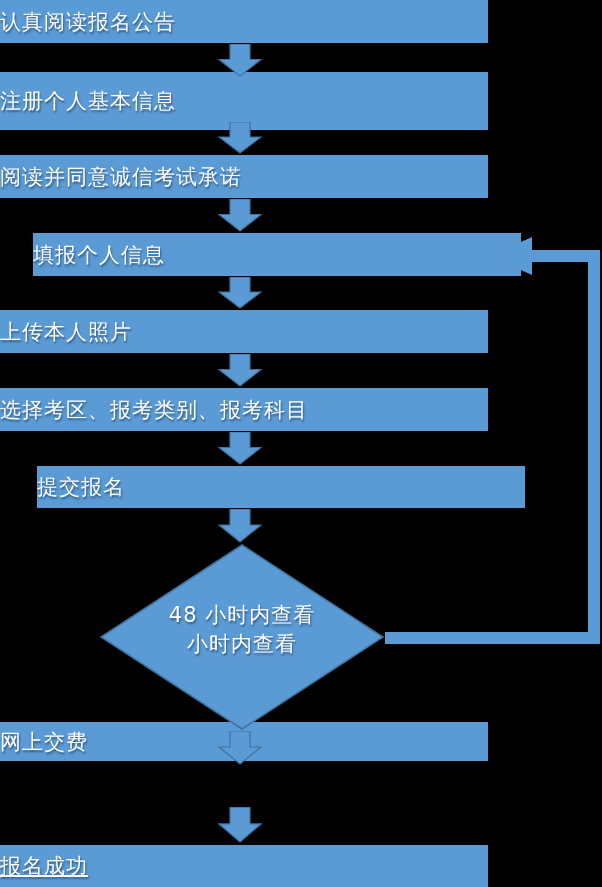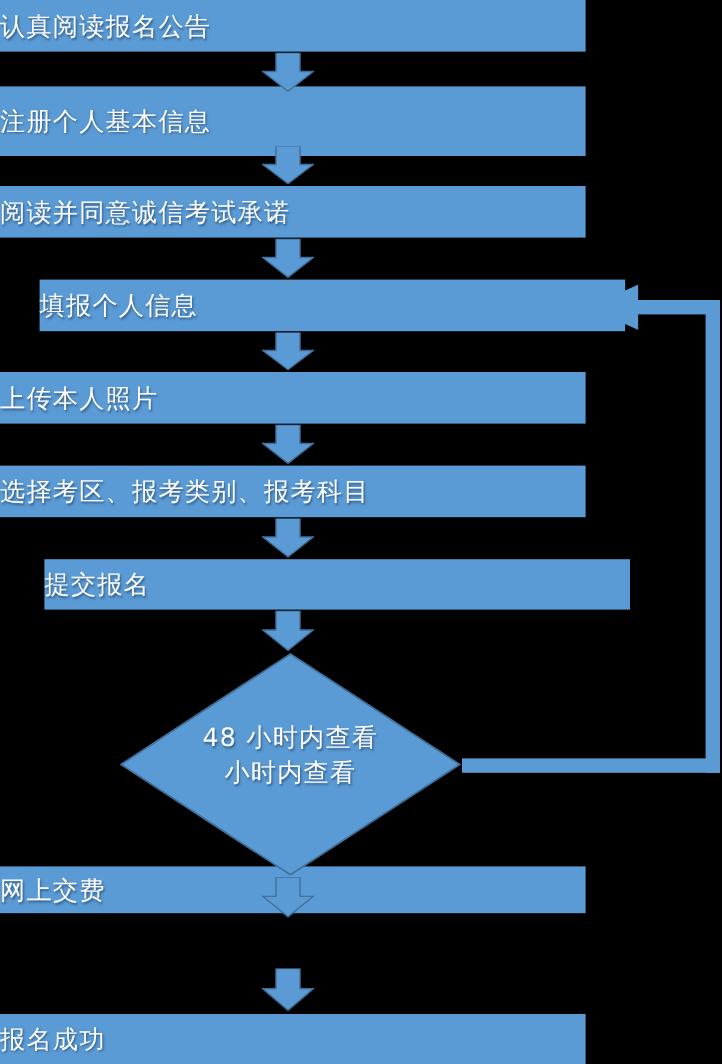--- a/index.html
+++ b/index.html
@@ -65,21 +65,21 @@
   </div>
   <div class="box" style="top:310px; height:43px;">
     <span>上传本人照片</span>
   </div>
   <div class="box" style="top:466px; height:42px;margin-left:37px;">
     <span>提交报名</span>
   </div>
   <div class="box" style="top:722px; height:39px;">
     <span>网上交费</span>
   </div>
-  <div class="box" style="top:845px; height:42px;">
+  <div class="box" style="top:845px; height:42px;text-decoration:underline;">
     <span>报名成功</span>
   </div>
 
   <div class="arrow-down" style="top:44px; height:33px;">
     <svg viewBox="0 0 44 34" preserveAspectRatio="none">
         <polygon points="12,0 32,0 32,16 43,16 22,33 1,16 12,16" fill="#5B9BD5" stroke="#41719C" stroke-width="1.2"></polygon>
       </svg>
   </div>
   <div class="arrow-down" style="top:122px; height:32px;">
     <svg viewBox="0 0 44 34" preserveAspectRatio="none">

